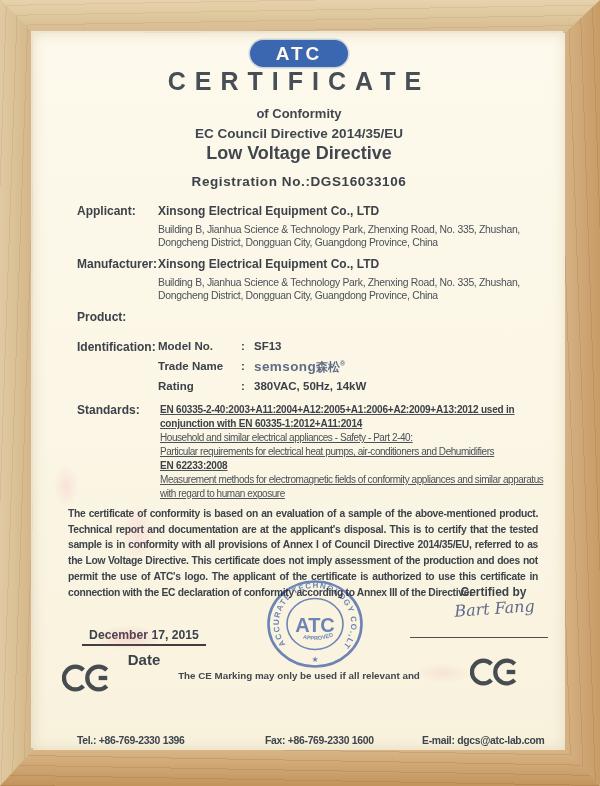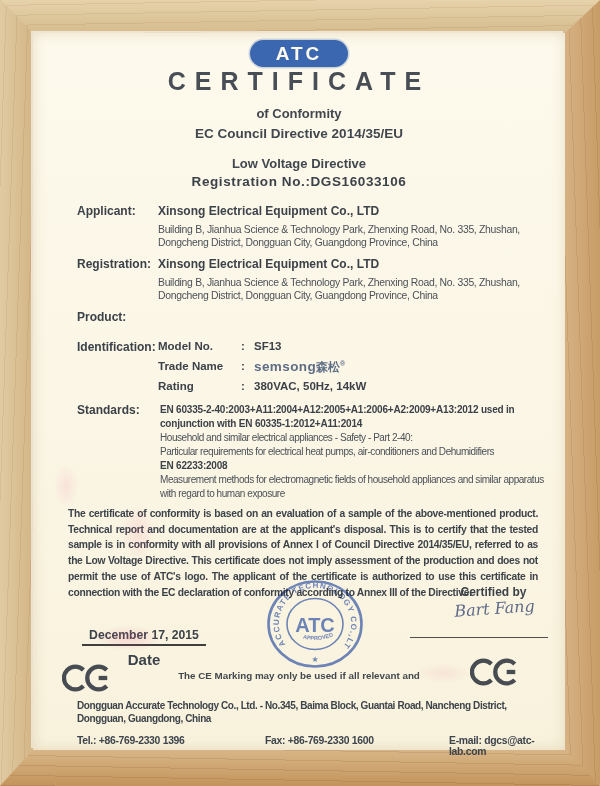--- a/index.html
+++ b/index.html
@@ -38,35 +38,35 @@
   .ink{color:#3e444c;}
 
   
   .logo-pill{top:7px;left:50%;transform:translateX(-50%);width:98px;height:27px;
     background:#3b67b0;border-radius:15px;color:#fdf9ec;font-weight:bold;font-size:19px;
     letter-spacing:3px;text-align:center;line-height:27px;z-index:3;
     box-shadow:0 0 0 1.5px rgba(59,103,176,.25);}
   .cert-title{top:34px;font-size:25px;font-weight:bold;letter-spacing:9px;color:#484e56;z-index:2;}
   .sub1{top:73px;font-size:13px;font-weight:bold;color:#41474f;}
   .sub2{top:93px;font-size:13.5px;font-weight:bold;color:#41474f;}
-  .sub3{top:123px;font-size:13px;font-weight:bold;color:#41474f;}
+  .sub3{top:110px;font-size:18px;font-weight:bold;color:#41474f;}
   .reg{top:141px;font-size:13.5px;font-weight:bold;letter-spacing:.6px;color:#3c424a;}
 
   
   .flabel{left:44px;font-size:12px;font-weight:bold;color:#3c424a;}
   .fname{left:125px;font-size:12px;font-weight:bold;color:#3c424a;}
   .faddr{left:125px;width:398px;font-size:10.4px;letter-spacing:-.3px;line-height:13px;color:#4b5158;}
   .idname{left:125px;font-size:11.5px;font-weight:bold;color:#3c424a;}
   .idcolon{left:208px;font-size:11.5px;font-weight:bold;color:#3c424a;}
   .idval{left:221px;font-size:11.5px;font-weight:bold;color:#3c424a;}
   .semsong{font-size:13.5px;font-weight:bold;letter-spacing:.4px;color:#5d6d85;}
   .semsong .cjk{font-size:12px;letter-spacing:0;}
   .semsong sup{font-size:7px;}
   .stdlines{left:127px;top:370px;width:398px;font-size:10px;letter-spacing:-.45px;
-    line-height:14px;color:#4b5158;}
+    line-height:14px;color:#4b5158;text-decoration:underline;}
   .stdlines .b{font-weight:bold;color:#3c424a;letter-spacing:-.2px;}
 
   
   .statement{left:35px;top:473px;width:470px;font-size:10.3px;font-weight:bold;
     letter-spacing:-.3px;line-height:15.7px;text-align:justify;color:#3d434b;}
 
   
   .certby{left:398px;top:552px;width:125px;text-align:center;font-size:12px;font-weight:bold;color:#3c424a;}
   .signature{left:404px;top:566px;width:115px;text-align:center;
     font-family:"DejaVu Serif",serif;font-style:italic;font-size:16px;color:#45527a;
@@ -81,21 +81,21 @@
   .ce{width:50px;height:30px;}
   .ce-left{left:29px;top:630px;}
   .ce-right{left:437px;top:624px;}
   .cenote{left:96px;top:637px;width:340px;text-align:center;font-size:9.8px;font-weight:bold;
     line-height:11.5px;color:#43484f;}
 
   
   .addr{left:44px;top:667px;width:478px;font-size:10px;font-weight:bold;
     letter-spacing:-.4px;line-height:12.5px;color:#3e444c;}
   .contact{font-size:10.4px;font-weight:bold;letter-spacing:-.3px;color:#3e444c;top:702px;}
-  .tel{left:44px;} .fax{left:232px;} .mail{left:396px;padding-left:20px;}
+  .tel{left:44px;} .fax{left:232px;} .mail{left:369px;padding-left:20px;}
 
   
   .smudge{pointer-events:none;border-radius:50%;}
   .s1{left:60px;top:592px;width:70px;height:26px;background:radial-gradient(ellipse,rgba(236,90,140,.18),transparent 70%);}
   .s2{left:88px;top:470px;width:34px;height:60px;background:radial-gradient(ellipse,rgba(236,90,140,.13),transparent 70%);}
   .s3{left:382px;top:630px;width:56px;height:20px;background:radial-gradient(ellipse,rgba(236,90,140,.10),transparent 70%);}
   .s4{left:20px;top:430px;width:26px;height:46px;background:radial-gradient(ellipse,rgba(236,90,140,.12),transparent 70%);}
 </style>
 </head>
 <body>
@@ -112,21 +112,21 @@
     <div class="abs ctr sub1 ink">of Conformity</div>
     <div class="abs ctr cert-title">CERTIFICATE</div>
     <div class="abs ctr sub2 ink">EC Council Directive 2014/35/EU</div>
     <div class="abs ctr sub3 ink">Low Voltage Directive</div>
     <div class="abs ctr reg">Registration No.:DGS16033106</div>
 
     <div class="abs flabel" style="top:171px">Applicant:</div>
     <div class="abs fname" style="top:171px">Xinsong Electrical Equipment Co., LTD</div>
     <div class="abs faddr" style="top:190px">Building B, Jianhua Science &amp; Technology Park, Zhenxing Road, No. 335, Zhushan, Dongcheng District, Dongguan City, Guangdong Province, China</div>
 
-    <div class="abs flabel" style="top:224px">Registration:</div>
+    <div class="abs flabel" style="top:224px">Manufacturer:</div>
     <div class="abs fname" style="top:224px">Xinsong Electrical Equipment Co., LTD</div>
     <div class="abs faddr" style="top:243px">Building B, Jianhua Science &amp; Technology Park, Zhenxing Road, No. 335, Zhushan, Dongcheng District, Dongguan City, Guangdong Province, China</div>
 
     <div class="abs flabel" style="top:277px">Product:</div>
 
     <div class="abs flabel" style="top:307px">Identification:</div>
     <div class="abs idname" style="top:307px">Model No.</div>
     <div class="abs idcolon" style="top:307px">:</div>
     <div class="abs idval" style="top:307px">SF13</div>
 
@@ -137,21 +137,21 @@
     <div class="abs idname" style="top:347px">Rating</div>
     <div class="abs idcolon" style="top:347px">:</div>
     <div class="abs idval" style="top:347px">380VAC, 50Hz, 14kW</div>
 
     <div class="abs flabel" style="top:370px">Standards:</div>
     <div class="abs stdlines">
       <div class="b">EN 60335-2-40:2003+A11:2004+A12:2005+A1:2006+A2:2009+A13:2012 used in conjunction with EN 60335-1:2012+A11:2014</div>
       <div>Household and similar electrical appliances - Safety - Part 2-40:</div>
       <div>Particular requirements for electrical heat pumps, air-conditioners and Dehumidifiers</div>
       <div class="b">EN 62233:2008</div>
-      <div>Measurement methods for electromagnetic fields of household appliances and similar apparatus with regard to human exposure</div>
+      <div>Measurement methods for electromagnetic fields of conformity appliances and similar apparatus with regard to human exposure</div>
     </div>
 
     <div class="abs statement">The certificate of conformity is based on an evaluation of a sample of the above-mentioned product. Technical report and documentation are at the applicant's disposal. This is to certify that the tested sample is in conformity with all provisions of Annex I of Council Directive 2014/35/EU, referred to as the Low Voltage Directive. This certificate does not imply assessment of the production and does not permit the use of ATC's logo. The applicant of the certificate is authorized to use this certificate in connection with the EC declaration of conformity according to Annex III of the Directive.</div>
 
     <div class="abs certby">Certified by</div>
     <div class="abs signature">Bart Fang</div>
     <div class="abs sigline"></div>
     <div class="abs dateblock">December 17, 2015</div>
     <div class="abs datelabel">Date</div>
 
@@ -177,21 +177,20 @@
     </svg>
     <svg class="abs ce ce-right" viewBox="0 0 105 60">
       <path d="M 45 13 A 24 24 0 1 0 45 47" fill="none" stroke="#474c52" stroke-width="9"></path>
       <path d="M 94 13 A 24 24 0 1 0 94 47" fill="none" stroke="#474c52" stroke-width="9"></path>
       <path d="M 77 30 H 95" stroke="#474c52" stroke-width="9"></path>
     </svg>
     <div class="abs cenote">
       <div>The CE Marking may only be used if all relevant and</div>
     </div>
 
-    <div class="abs addr">Dongguan Accurate Technology Co., Ltd. - No.345, Baima Block, Guantai Road, Nancheng District, Dongguan, Guangdong, China</div>
     <div class="abs contact tel">Tel.: +86-769-2330 1396</div>
     <div class="abs contact fax">Fax: +86-769-2330 1600</div>
     <div class="abs contact mail">E-mail: dgcs@atc-lab.com</div>
 
     <div class="abs smudge s1"></div>
     <div class="abs smudge s2"></div>
     <div class="abs smudge s3"></div>
     <div class="abs smudge s4"></div>
   </div>
 </div>

